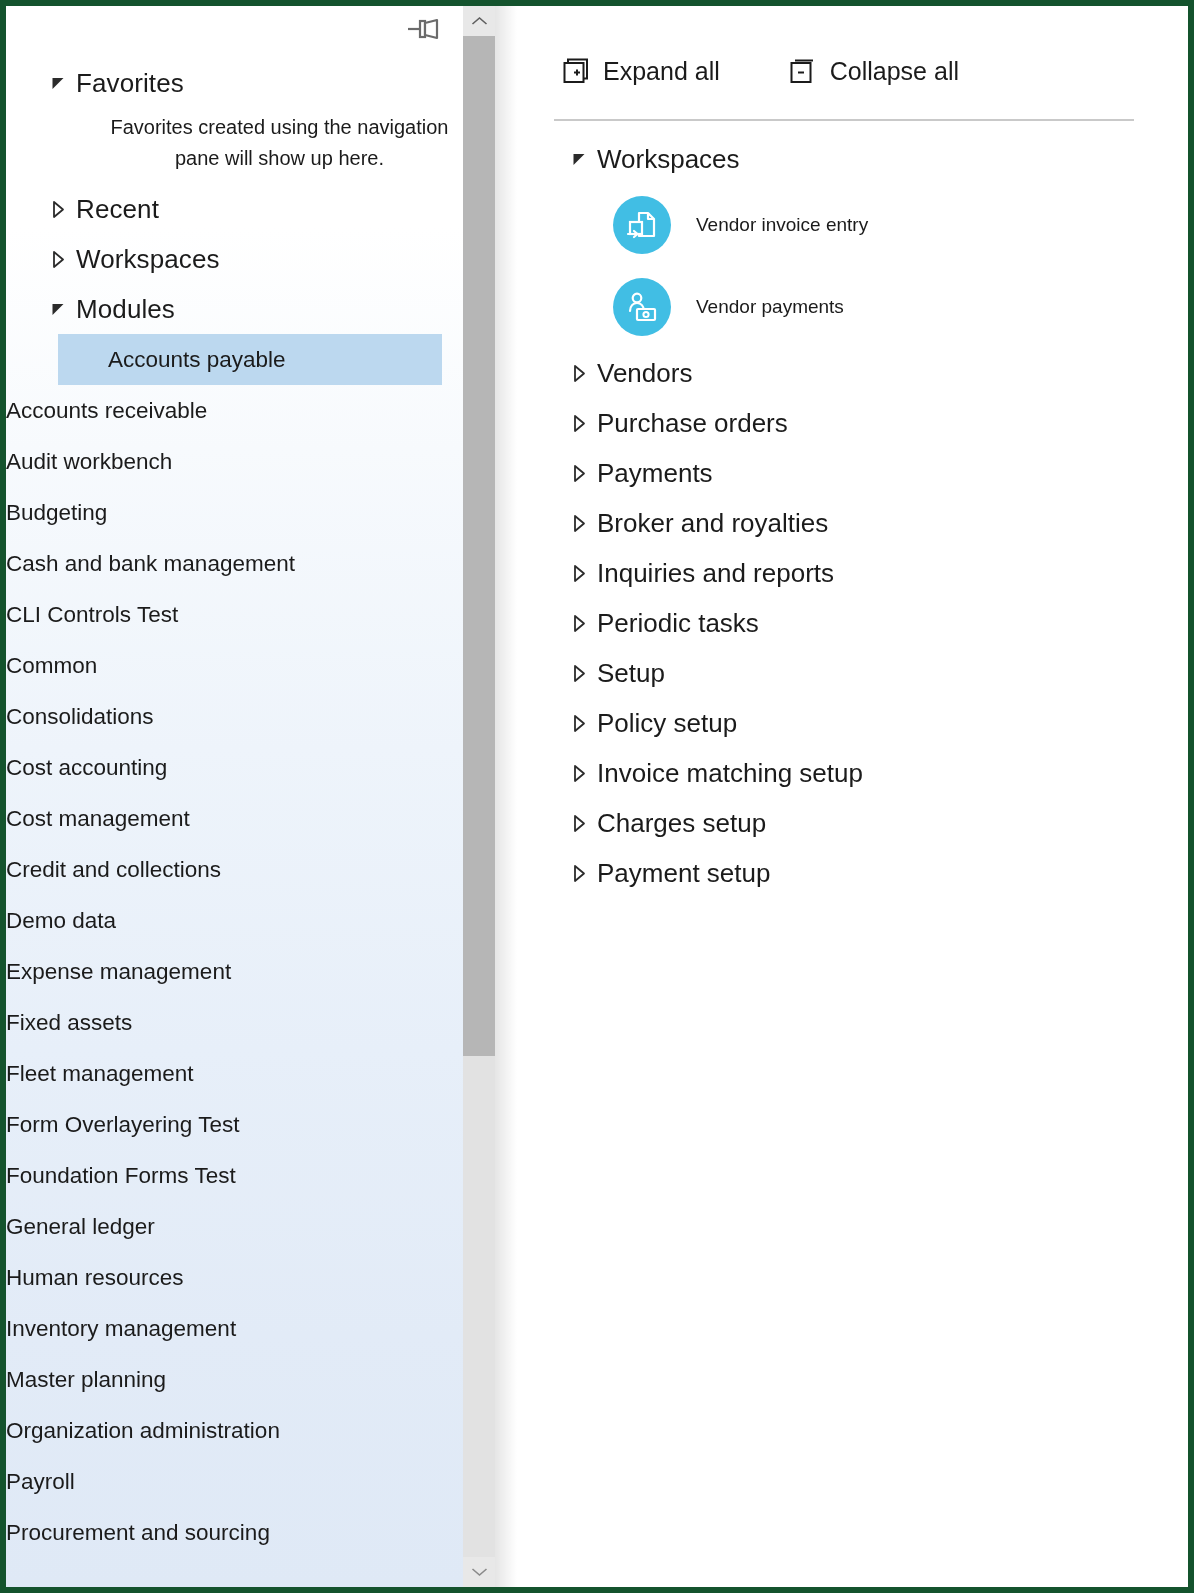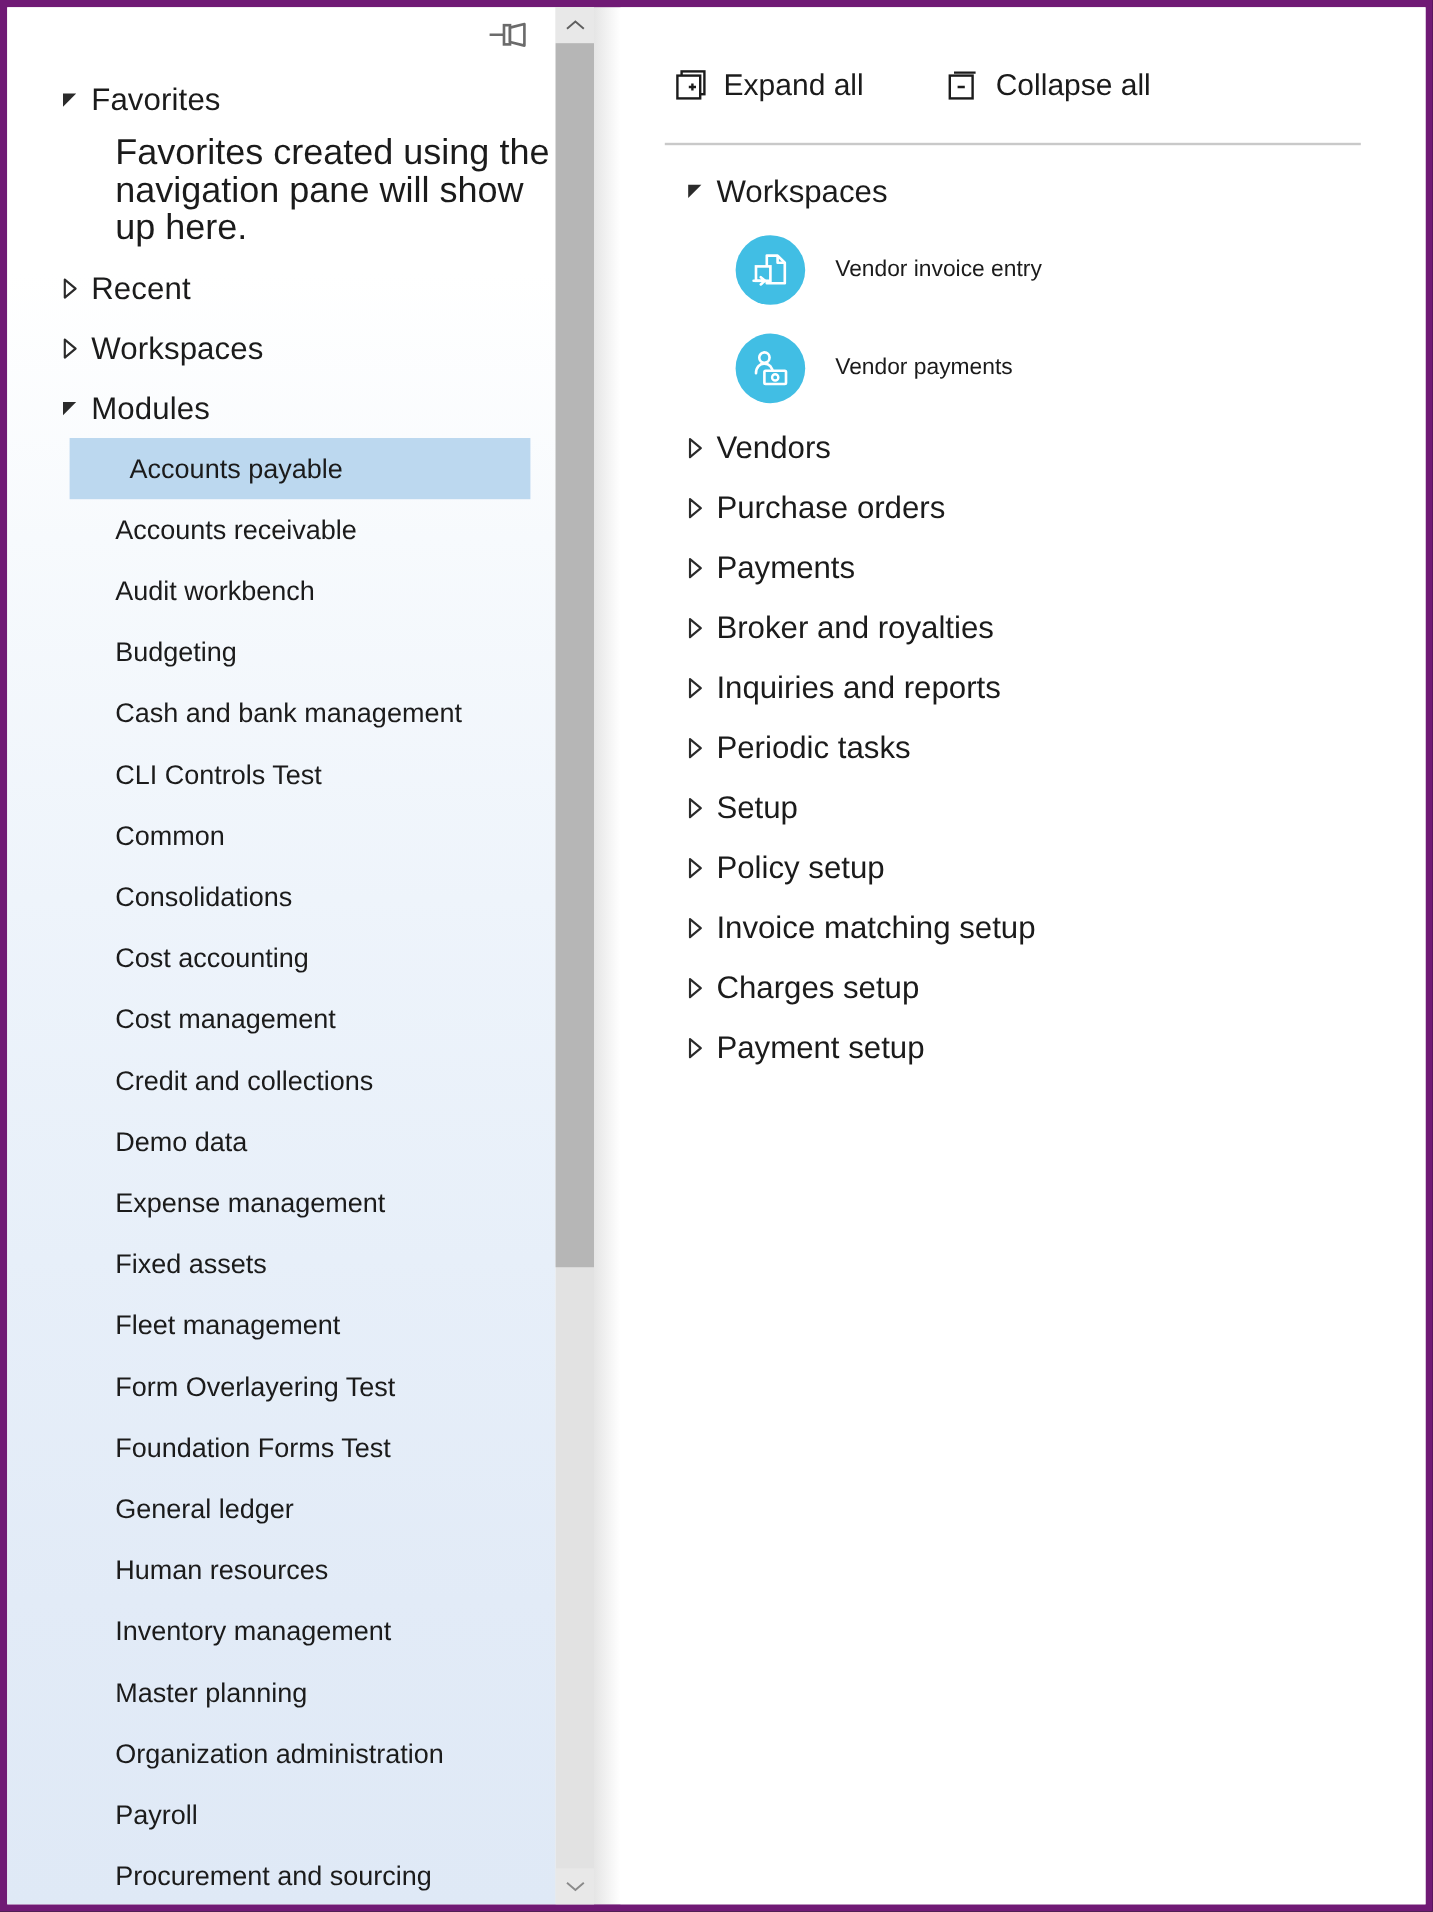--- a/index.html
+++ b/index.html
@@ -14,22 +14,23 @@
     overflow: hidden;
     font-family: "Liberation Sans", sans-serif;
   }
 
   
   #frame {
     position: absolute;
     left: 0; top: 0;
     width: 1194px;
     height: 1593px;
-    background: #701a75;
+    background: #14532d;
     box-sizing: border-box;
+    text-align: center;
   }
   #stage {
     position: absolute;
     left: 6px;
     top: 6px;
     width: 1182px;
     height: 1581px;
     background: #ffffff;
     overflow: hidden;
   }
@@ -78,31 +79,30 @@
   .nav-section .sec-label {
     font-size: 26px;
     color: #1b1b1b;
     letter-spacing: 0.1px;
     font-weight: 400;
     white-space: nowrap;
   }
 
   .fav-note {
     padding: 4px 0 10px 90px;
-    font-size: 30px;
+    font-size: 20px;
     line-height: 31px;
     color: #1b1b1b;
     max-width: 380px;
   }
 
   .module-item {
     height: 51px;
     display: flex;
     align-items: center;
-    padding-left: 90px;
     box-sizing: border-box;
     font-size: 22.5px;
     color: #1b1b1b;
     white-space: nowrap;
     cursor: pointer;
   }
   .module-item.selected {
     background: #bcd8ef;
     margin-left: 52px;
     padding-left: 50px;

